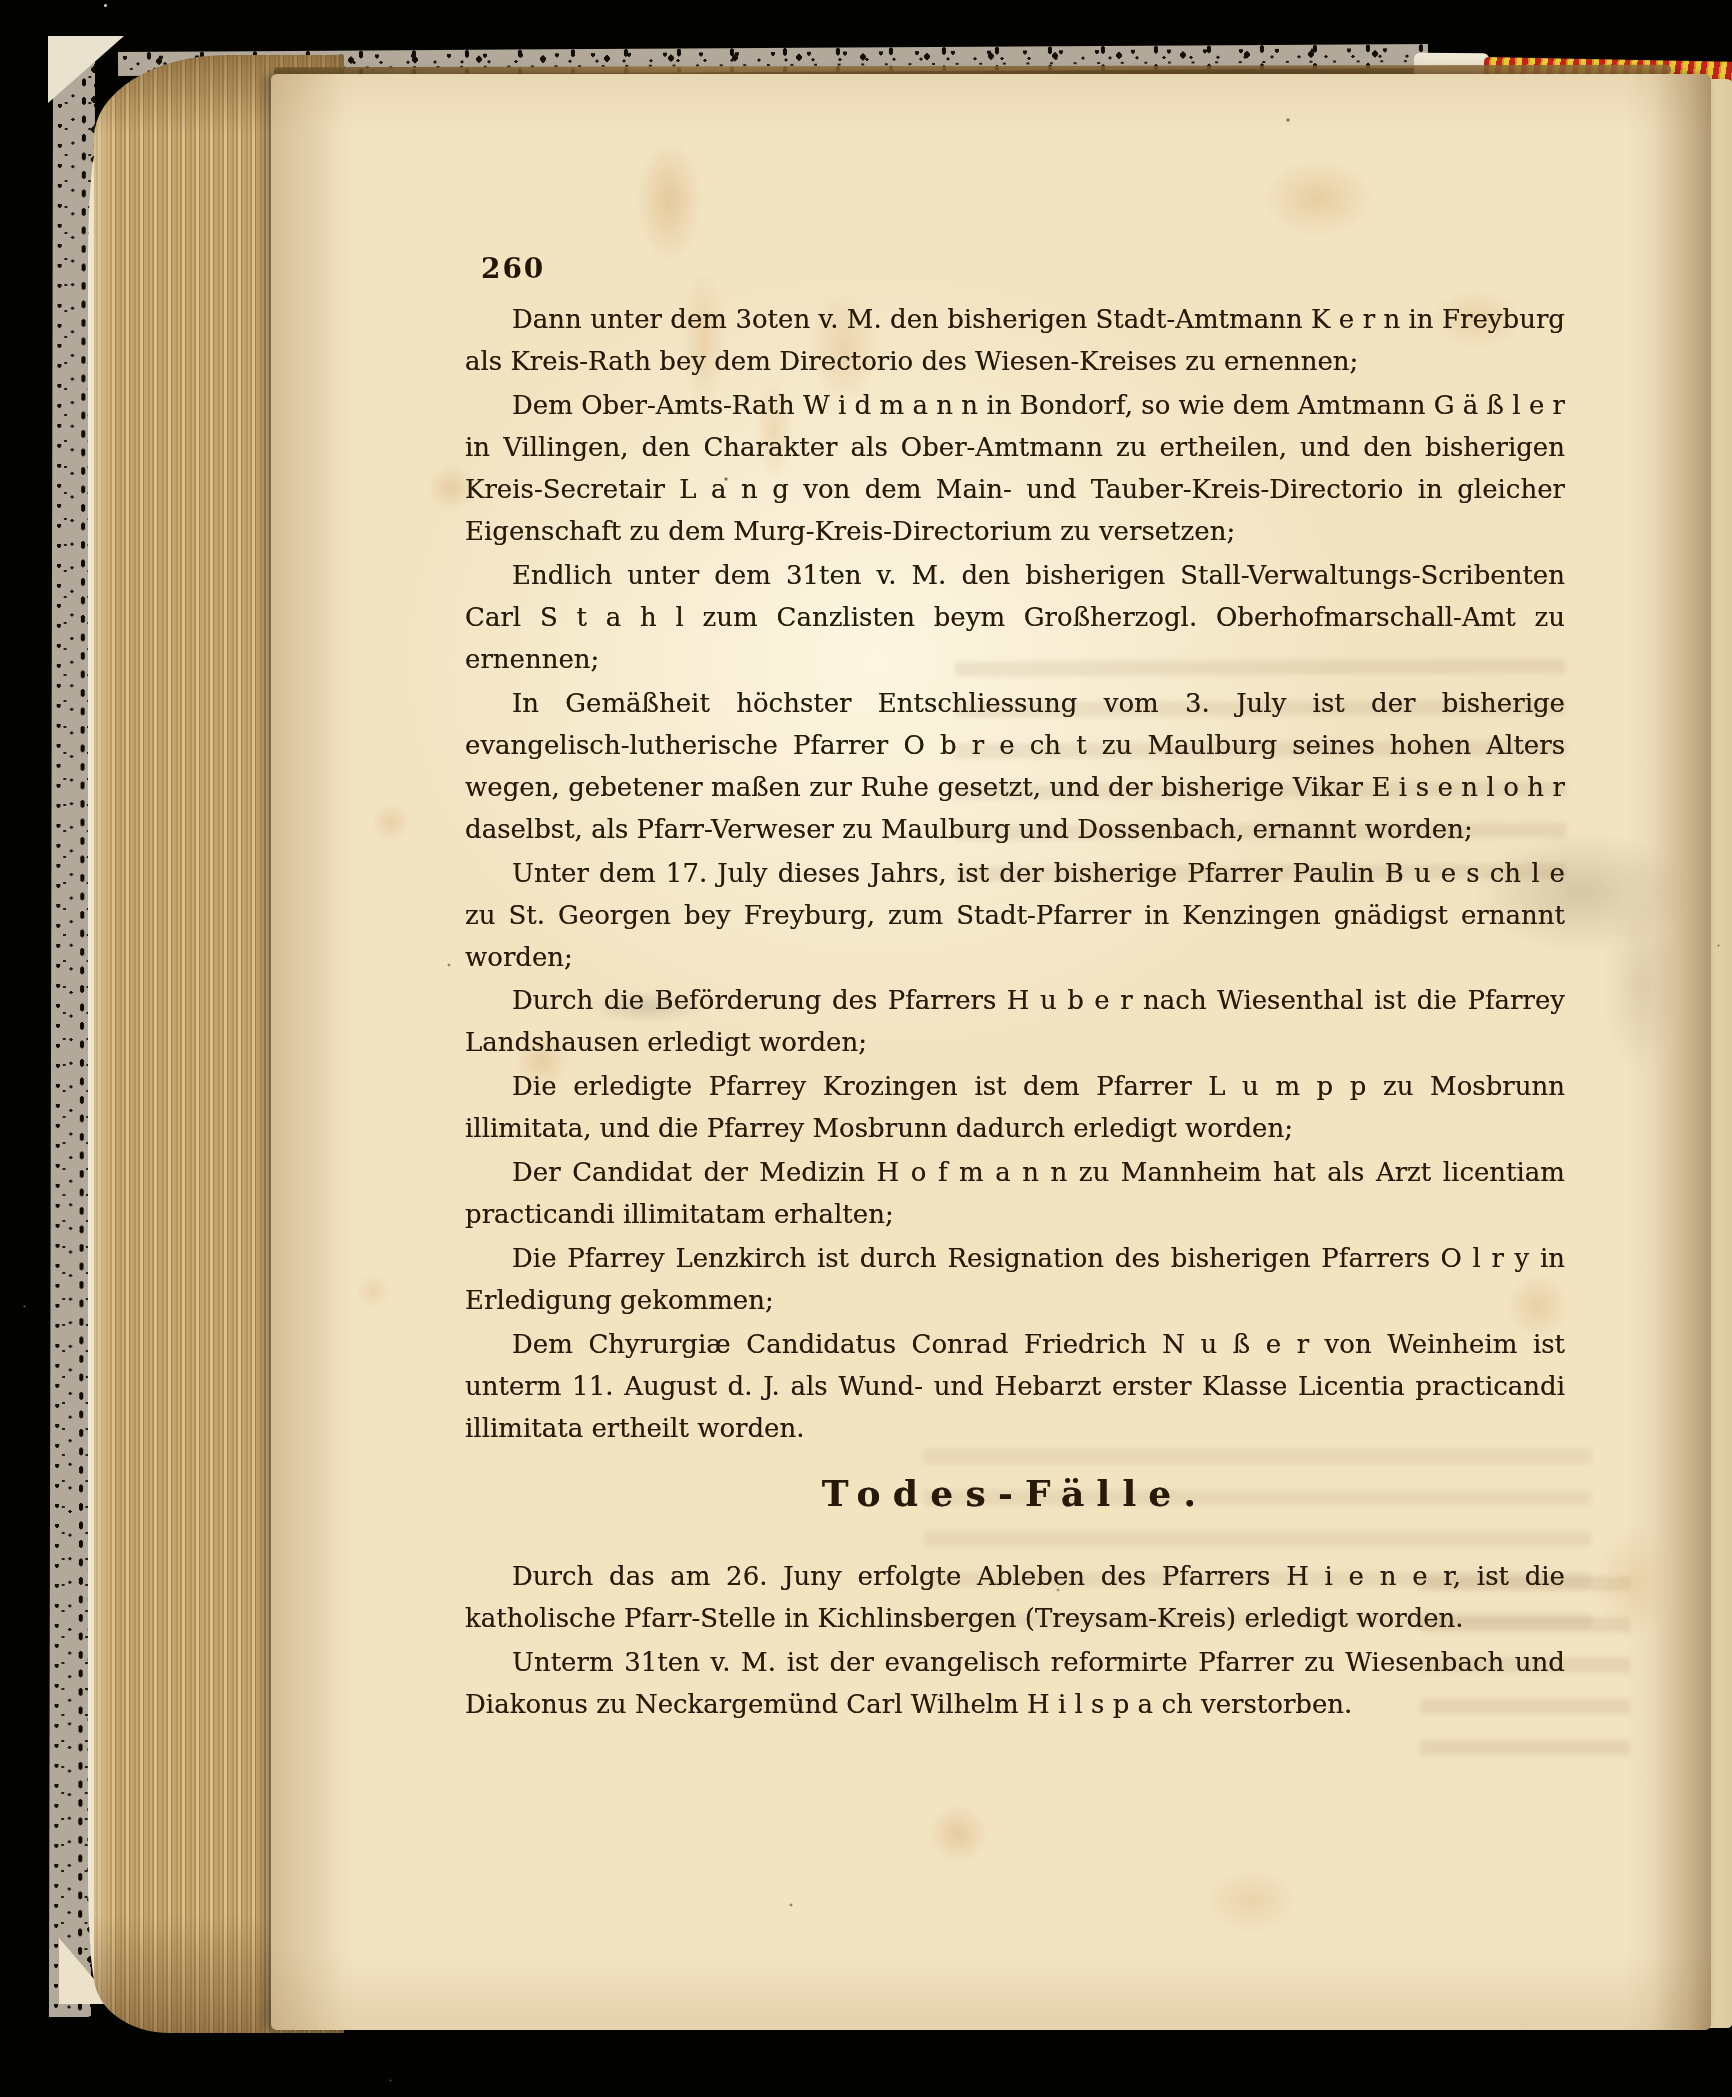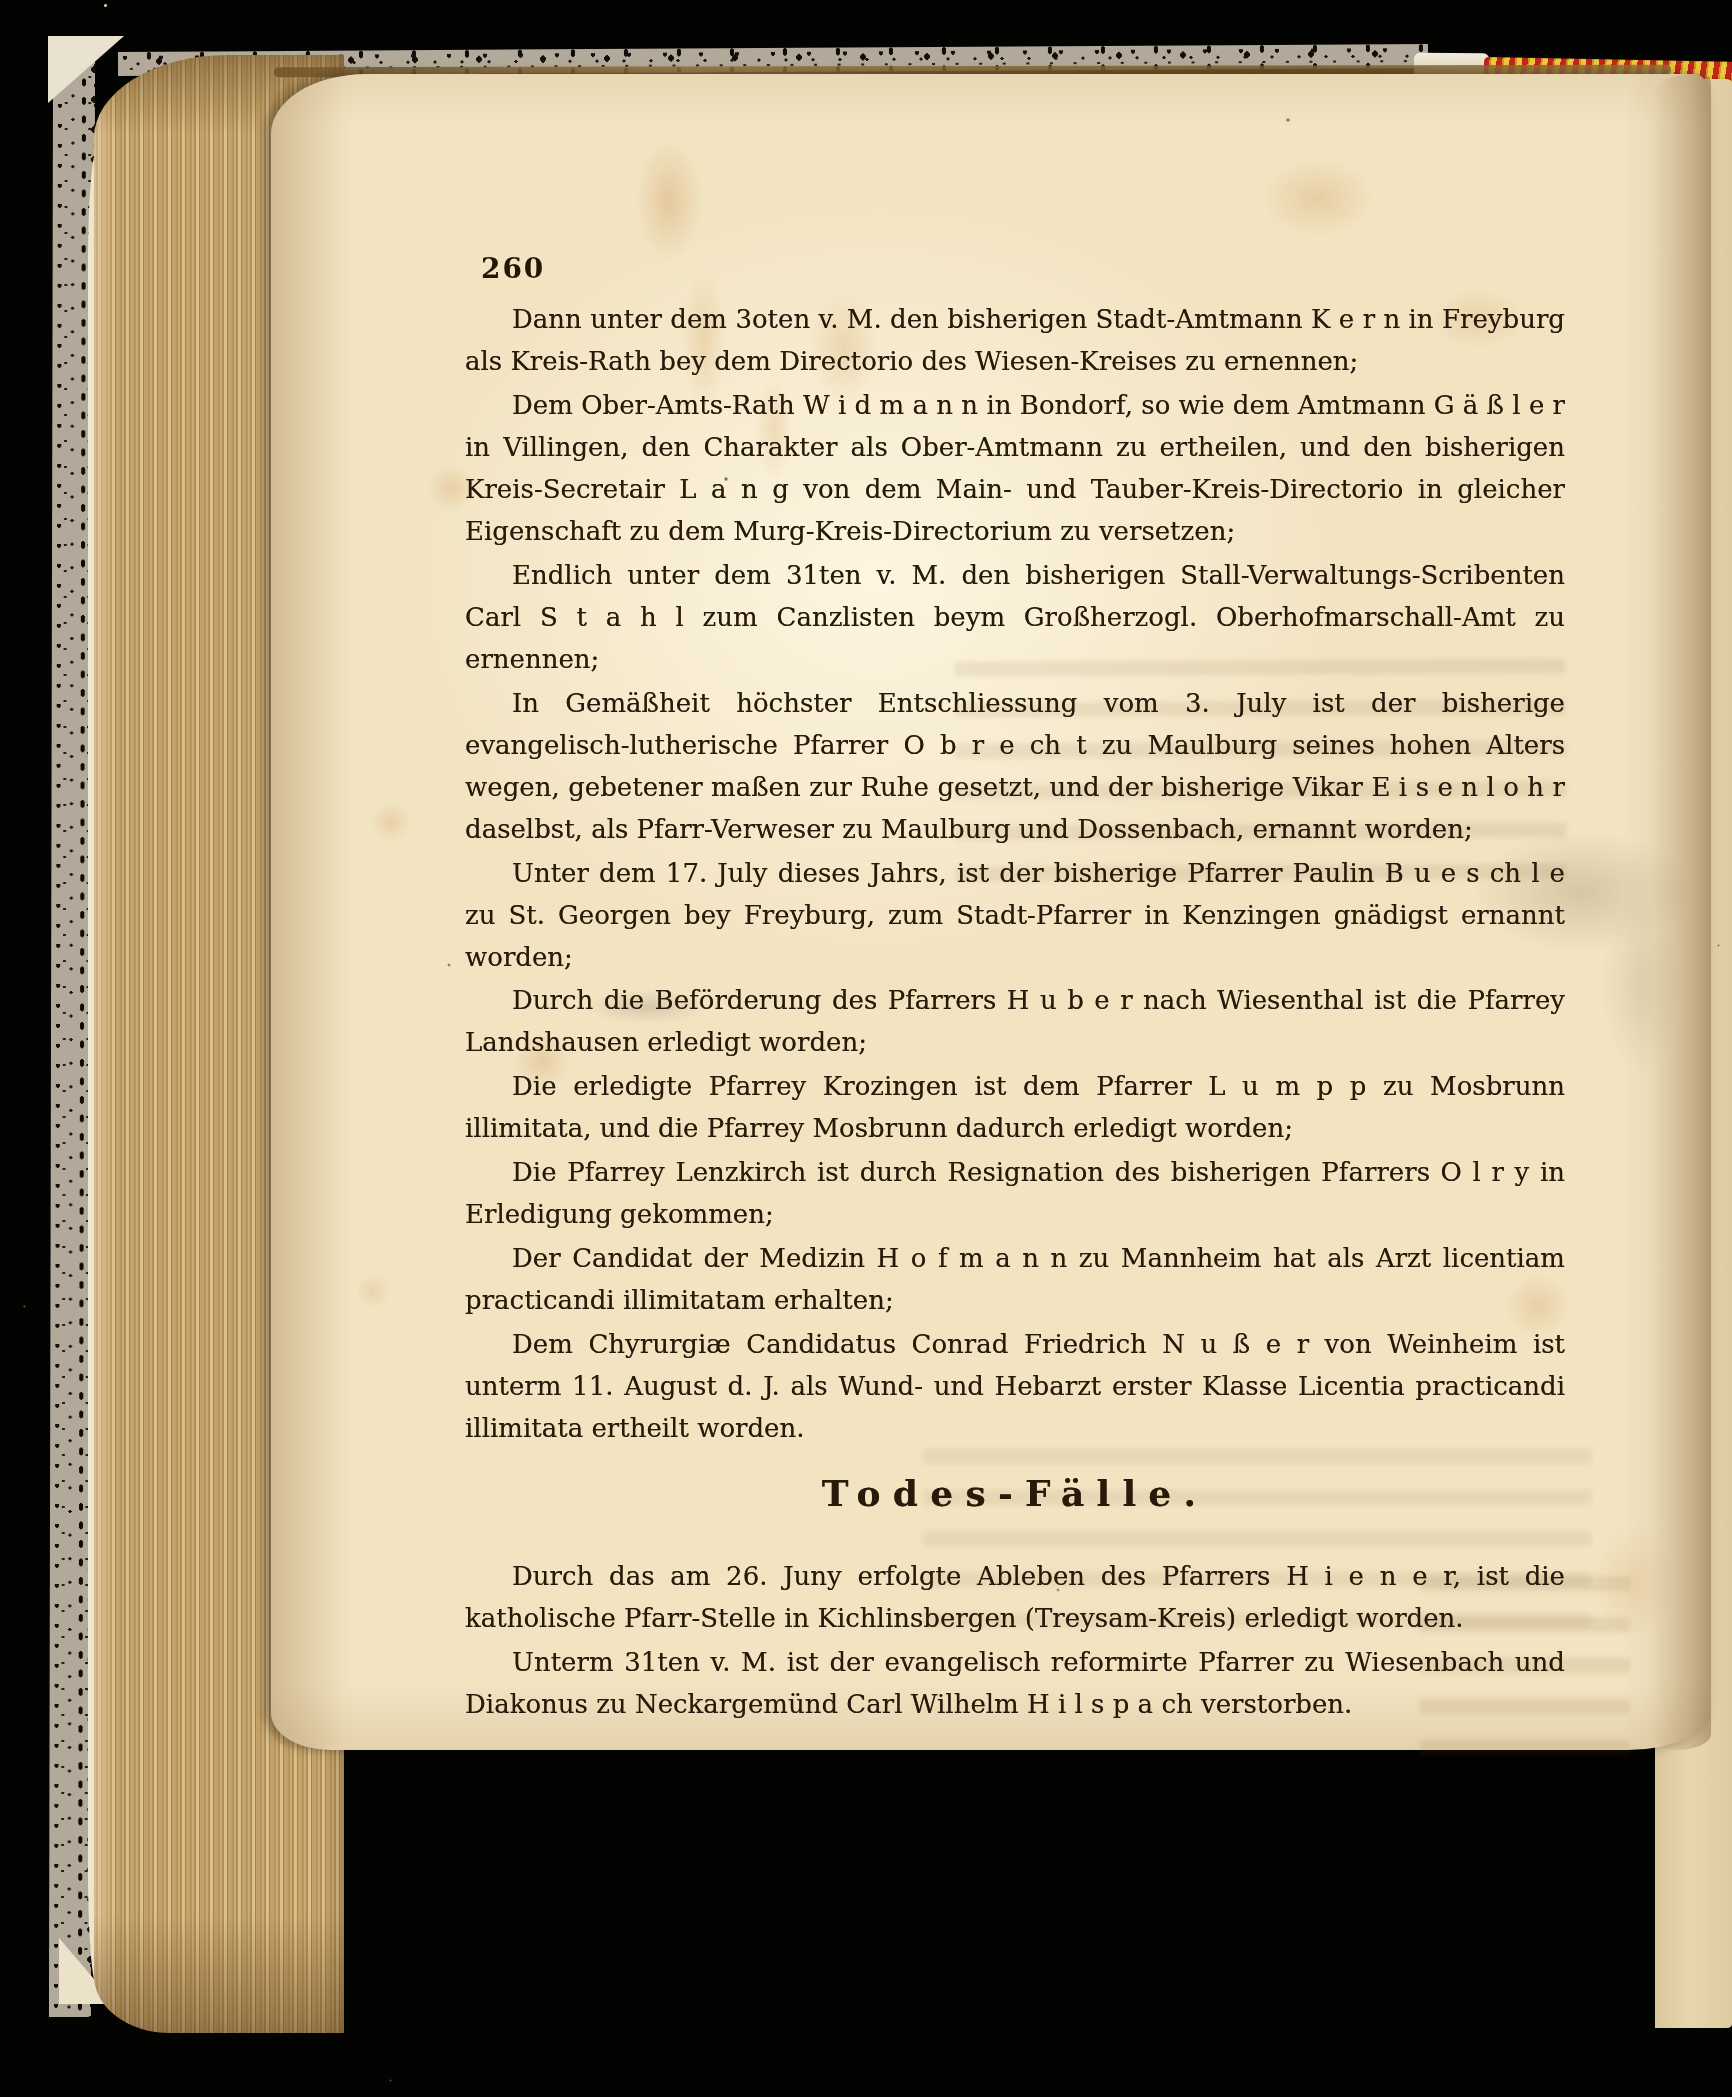--- a/index.html
+++ b/index.html
@@ -41,31 +41,31 @@
       linear-gradient(90deg, rgba(224,200,156,.55) 0 9px, rgba(120,90,45,0) 21.6px),
       repeating-linear-gradient(90deg,#cdab74 0 2.5px,#b08e57 2.5px 3.8px,#dcc08c 3.8px 7px,#a3824e 7px 8.3px,#c4a26b 8.3px 12px,#b79459 12px 14px);
     box-shadow:inset -14px 0 16.6px -9.5px rgba(80,55,20,.4);}
 
   .page-under{position:absolute;left:1655px;top:79px;width:78px;height:1949px;
     background:linear-gradient(90deg,#d9c69c,#e8d7ae 45%,#dccaa0);border-radius:0 6.4px 6.4px 0;}
 
   .page-top-edge{position:absolute;left:274px;top:66px;width:1397px;height:10.2px;border-radius:4.5px;
     background:linear-gradient(90deg,#6f5328,#96743c 30%,#7d5c2e 70%,#8f6f3c);opacity:.85;transform:rotate(-0.1deg);}
 
-  .page{position:absolute;left:271px;top:74px;width:1440px;height:1676px;
+  .page{position:absolute;left:271px;top:74px;width:1440px;height:1956px;
     border-top-left-radius:95px 60px;border-bottom-left-radius:60px 37px;
     border-top-right-radius:16.6px 25.5px;border-bottom-right-radius:83px 39px;
     background:
       radial-gradient(ellipse 700px 573px at 42% 30%, rgba(255,249,230,.85) 0%, rgba(244,229,195,0) 70%),
       linear-gradient(90deg, rgba(150,110,55,.16) 0, rgba(150,110,55,0) 5%),
       linear-gradient(270deg, rgba(140,100,50,.22) 0, rgba(140,100,50,0) 6%),
       linear-gradient(0deg, rgba(150,110,55,.15) 0, rgba(150,110,55,0) 4%),
       linear-gradient(180deg, rgba(150,110,55,.10) 0, rgba(150,110,55,0) 3%),
       #f2e3c1;
-    box-shadow:-5.1px 0 10.2px rgba(0,0,0,.35);}
+    box-shadow:-5.1px 0 10.2px rgba(0,0,0,.35);border-radius:6px;}
   .page::after{content:"";position:absolute;top:0;right:0;bottom:0;width:59px;
     border-radius:inherit;
     background:linear-gradient(90deg, rgba(130,95,45,0), rgba(130,95,45,.22) 62%, rgba(90,60,25,.34));}
   .page::before{content:"";position:absolute;top:0;left:0;bottom:0;width:83px;
     border-radius:inherit;
     background:linear-gradient(90deg, rgba(140,100,50,.18), rgba(140,100,50,0));}
 
   .stains{position:absolute;inset:0;border-radius:inherit;pointer-events:none;background-repeat:no-repeat;
     background-image:
       radial-gradient(ellipse 32px 60px at 398px 127px, rgba(200,140,70,.30) 0%, rgba(200,140,70,0) 100%),
@@ -138,22 +138,22 @@
     <div class="page-number">260</div>
 
     <div class="text-block">
       <p>Dann unter dem 3oten v. M. den bisherigen Stadt-Amtmann K e r n in Freyburg als Kreis-Rath bey dem Directorio des Wiesen-Kreises zu ernennen;</p>
       <p>Dem Ober-Amts-Rath W i d m a n n in Bondorf, so wie dem Amtmann G ä ß l e r in Villingen, den Charakter als Ober-Amtmann zu ertheilen, und den bisherigen Kreis-Secretair L a n g von dem Main- und Tauber-Kreis-Directorio in gleicher Eigenschaft zu dem Murg-Kreis-Directorium zu versetzen;</p>
       <p>Endlich unter dem 31ten v. M. den bisherigen Stall-Verwaltungs-Scribenten Carl S t a h l zum Canzlisten beym Großherzogl. Oberhofmarschall-Amt zu ernennen;</p>
       <p>In Gemäßheit höchster Entschliessung vom 3. July ist der bisherige evangelisch-lutherische Pfarrer O b r e ch t zu Maulburg seines hohen Alters wegen, gebetener maßen zur Ruhe gesetzt, und der bisherige Vikar E i s e n l o h r daselbst, als Pfarr-Verweser zu Maulburg und Dossenbach, ernannt worden;</p>
       <p>Unter dem 17. July dieses Jahrs, ist der bisherige Pfarrer Paulin B u e s ch l e zu St. Georgen bey Freyburg, zum Stadt-Pfarrer in Kenzingen gnädigst ernannt worden;</p>
       <p>Durch die Beförderung des Pfarrers H u b e r nach Wiesenthal ist die Pfarrey Landshausen erledigt worden;</p>
       <p>Die erledigte Pfarrey Krozingen ist dem Pfarrer L u m p p zu Mosbrunn illimitata, und die Pfarrey Mosbrunn dadurch erledigt worden;</p>
+      <p>Der Candidat der Medizin H o f m a n n zu Mannheim hat als Arzt licentiam practicandi illimitatam erhalten;</p>
       <p>Die Pfarrey Lenzkirch ist durch Resignation des bisherigen Pfarrers O l r y in Erledigung gekommen;</p>
-      <p>Der Candidat der Medizin H o f m a n n zu Mannheim hat als Arzt licentiam practicandi illimitatam erhalten;</p>
       <p>Dem Chyrurgiæ Candidatus Conrad Friedrich N u ß e r von Weinheim ist unterm 11. August d. J. als Wund- und Hebarzt erster Klasse Licentia practicandi illimitata ertheilt worden.</p>
 
       <div class="heading">Todes-Fälle.</div>
 
       <p>Durch das am 26. Juny erfolgte Ableben des Pfarrers H i e n e r, ist die katholische Pfarr-Stelle in Kichlinsbergen (Treysam-Kreis) erledigt worden.</p>
       <p>Unterm 31ten v. M. ist der evangelisch reformirte Pfarrer zu Wiesenbach und Diakonus zu Neckargemünd Carl Wilhelm H i l s p a ch verstorben.</p>
     </div>
   </div>
 
   <div class="dust"></div>

